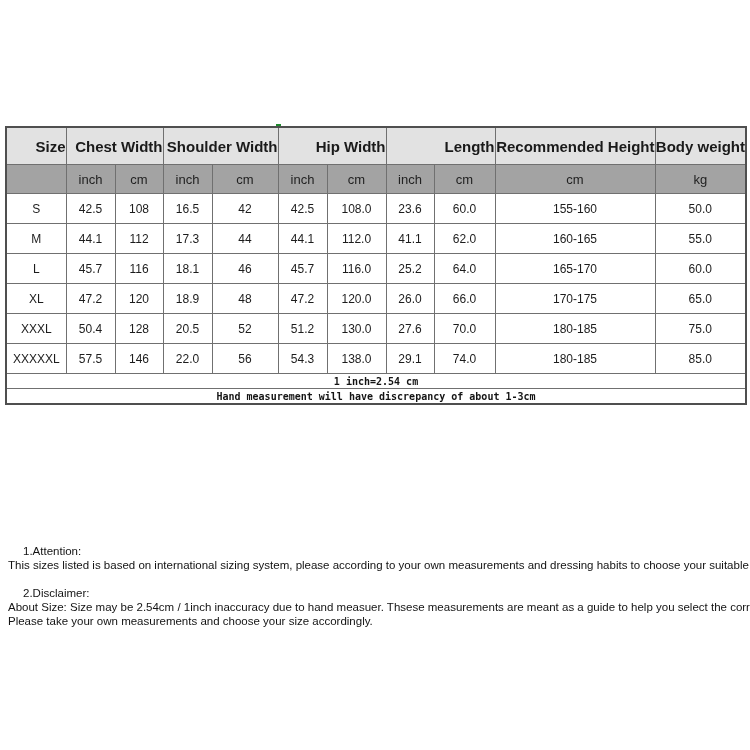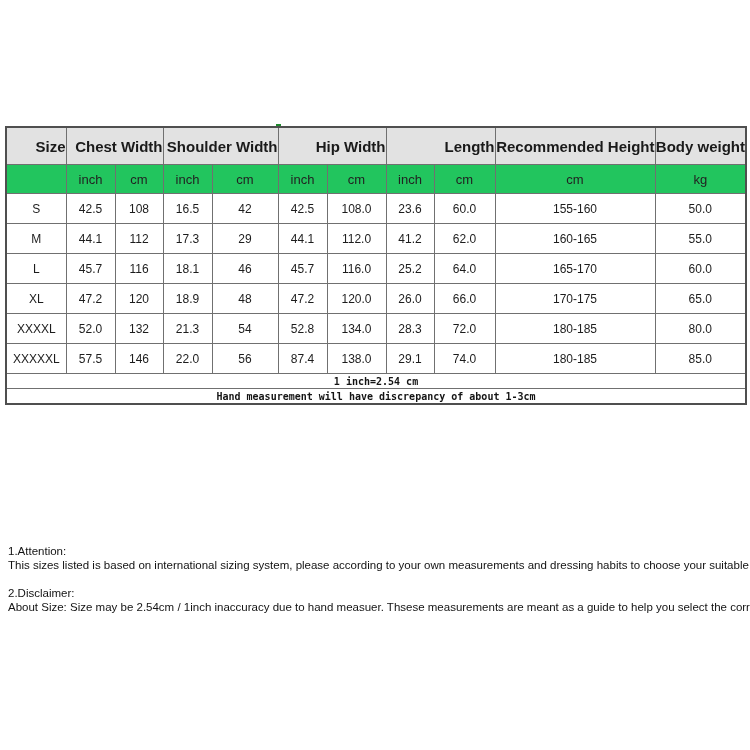--- a/index.html
+++ b/index.html
@@ -31,21 +31,21 @@
   tr.header-main td {
     height: 36px;
     background: #e2e2e2;
     font-weight: bold;
     font-size: 15px;
     color: #1a1a1a;
     text-align: right;
   }
   tr.header-sub td {
     height: 28px;
-    background: #22c55e;
+    background: #a3a3a3;
     font-size: 13px;
     color: #222;
   }
   tr.data-row td {
     height: 29px;
     background: #ffffff;
     font-size: 12px;
     color: #1c1c1c;
   }
   tr.footnote-row td {
@@ -67,21 +67,21 @@
   }
   .notes {
     position: absolute;
     left: 8px;
     top: 544px;
     width: 738px;
     font-size: 11.5px;
     line-height: 14px;
     color: #131313;
   }
-  .note-title { white-space: nowrap; }
+  .note-title { white-space: nowrap; margin-left: 15px; }
   .note-body { white-space: nowrap; }
   .section-gap { margin-top: 14px; }
 </style>
 </head>
 <body>
 
 <div class="green-marker"></div>
 
 <table class="size-table">
   <colgroup>
@@ -132,24 +132,24 @@
         <td>23.6</td>
         <td>60.0</td>
         <td>155-160</td>
         <td>50.0</td>
       </tr>
       <tr class="data-row">
         <td>M</td>
         <td>44.1</td>
         <td>112</td>
         <td>17.3</td>
-        <td>29</td>
+        <td>44</td>
         <td>44.1</td>
         <td>112.0</td>
-        <td>41.2</td>
+        <td>41.1</td>
         <td>62.0</td>
         <td>160-165</td>
         <td>55.0</td>
       </tr>
       <tr class="data-row">
         <td>L</td>
         <td>45.7</td>
         <td>116</td>
         <td>18.1</td>
         <td>46</td>
@@ -167,52 +167,53 @@
         <td>18.9</td>
         <td>48</td>
         <td>47.2</td>
         <td>120.0</td>
         <td>26.0</td>
         <td>66.0</td>
         <td>170-175</td>
         <td>65.0</td>
       </tr>
       <tr class="data-row">
-        <td>XXXXL</td>
-        <td>52.0</td>
-        <td>132</td>
-        <td>21.3</td>
-        <td>54</td>
-        <td>52.8</td>
-        <td>134.0</td>
-        <td>28.3</td>
-        <td>72.0</td>
+        <td>XXXL</td>
+        <td>50.4</td>
+        <td>128</td>
+        <td>20.5</td>
+        <td>52</td>
+        <td>51.2</td>
+        <td>130.0</td>
+        <td>27.6</td>
+        <td>70.0</td>
         <td>180-185</td>
-        <td>80.0</td>
+        <td>75.0</td>
       </tr>
       <tr class="data-row">
         <td>XXXXXL</td>
         <td>57.5</td>
         <td>146</td>
         <td>22.0</td>
         <td>56</td>
-        <td>87.4</td>
+        <td>54.3</td>
         <td>138.0</td>
         <td>29.1</td>
         <td>74.0</td>
         <td>180-185</td>
         <td>85.0</td>
       </tr>
       <tr class="footnote-row">
       <td colspan="11">1 inch=2.54 cm</td>
     </tr>
     <tr class="footnote-row">
       <td colspan="11">Hand measurement will have discrepancy of about 1-3cm</td>
     </tr>
   </tbody>
 </table>
 
 <div class="notes">
   <div class="note-title">1.Attention:</div>
   <div class="note-body">This sizes listed is based on international sizing system, please according to your own measurements and dressing habits to choose your suitable size.</div>
   <div class="note-title section-gap">2.Disclaimer:</div>
   <div class="note-body">About Size: Size may be 2.54cm / 1inch inaccuracy due to hand measuer. Thsese measurements are meant as a guide to help you select the correct size.</div>
+  <div class="note-body">Please take your own measurements and choose your size accordingly.</div>
 </div>
 
 </body></html>

